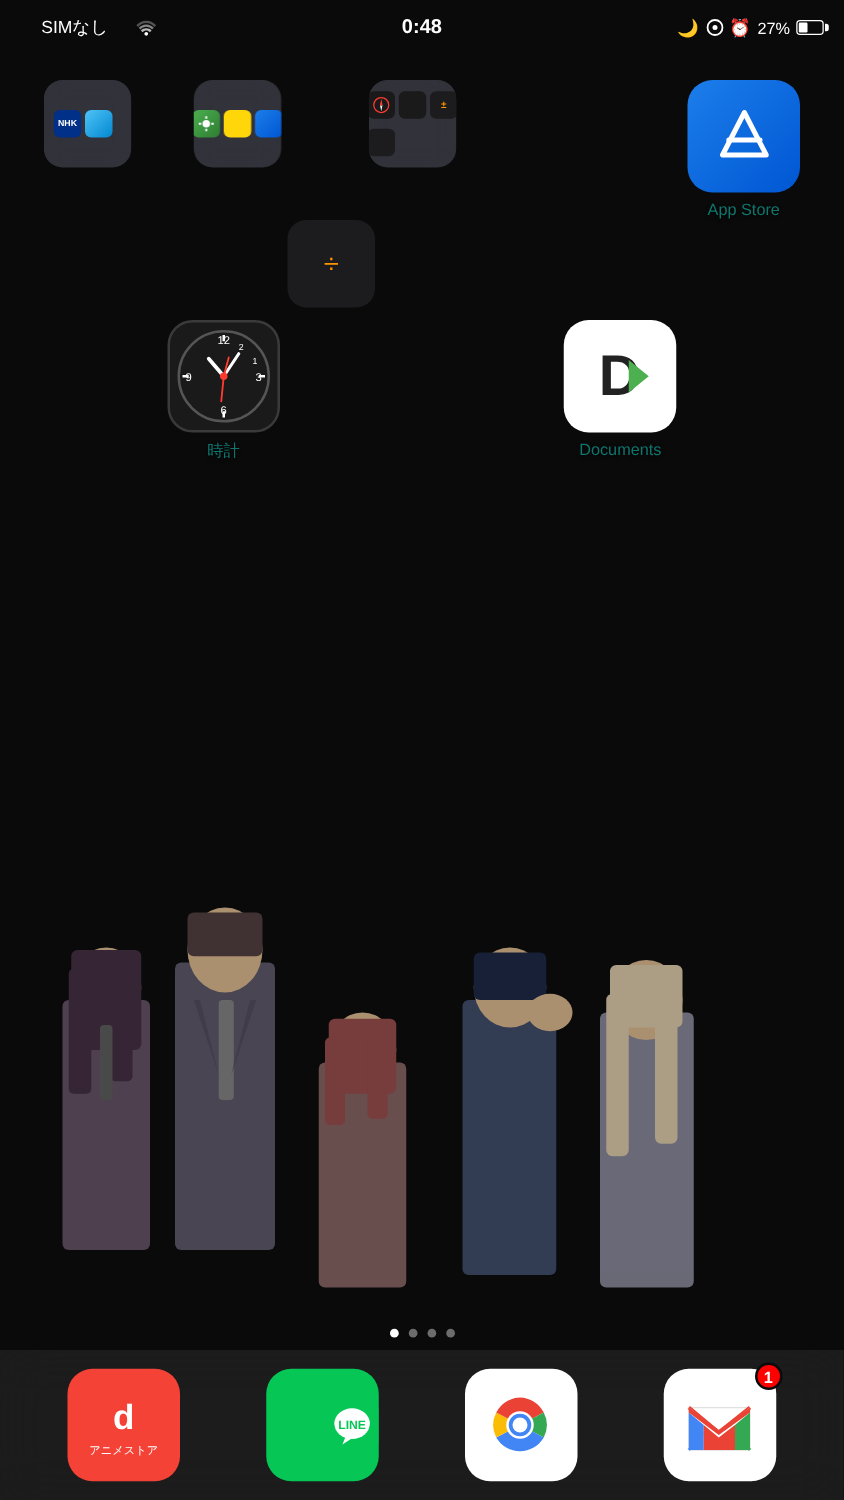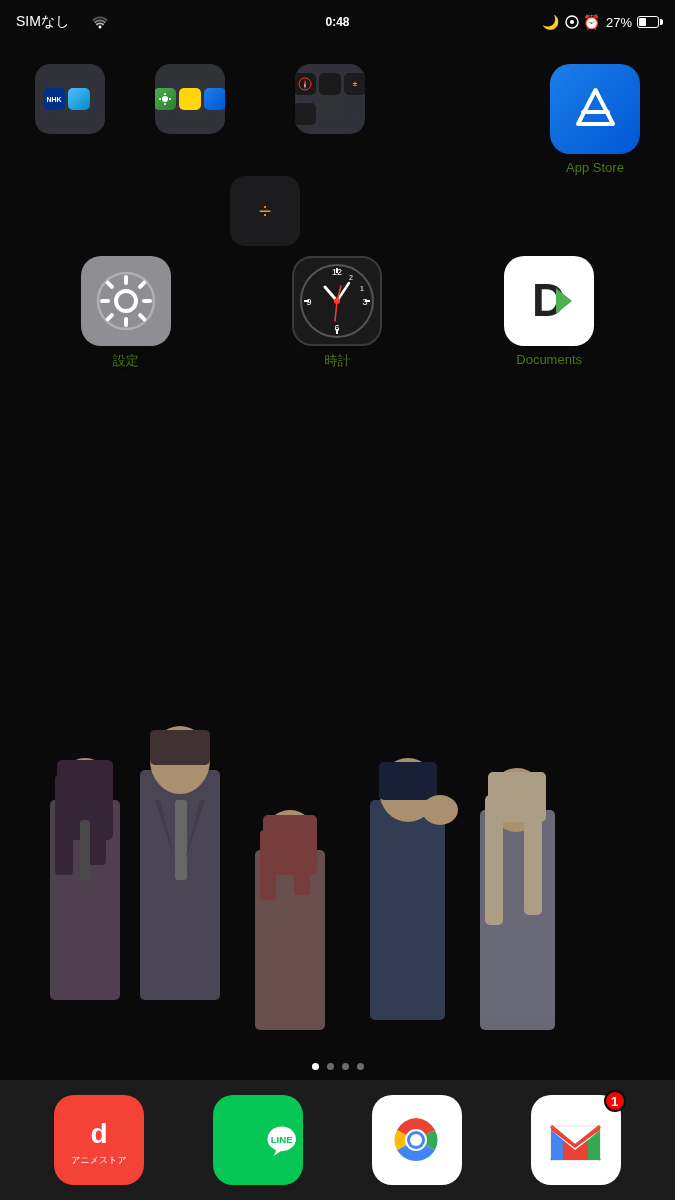--- a/index.html
+++ b/index.html
@@ -23,23 +23,24 @@
       padding: 0 16px;
       z-index: 100;
     }
     .status-left {
       display: flex;
       align-items: center;
       gap: 21px;
       font-size: 14px;
       color: white;
       font-weight: 500;
+      margin-left: 17px;
     }
     .status-center {
-      font-size: 12px;
+      font-size: 16px;
       color: white;
       font-weight: 600;
       position: absolute;
       left: 50%;
       transform: translateX(-50%);
     }
     .status-right {
       display: flex;
       align-items: center;
       gap: 5px;
@@ -104,21 +105,21 @@
       border-radius: 20px;
       margin-bottom: 6px;
       display: flex;
       align-items: center;
       justify-content: center;
       overflow: hidden;
       position: relative;
     }
     .app-label {
       font-size: 13px;
-      color: #4d7c0f;
+      color: #0f766e;
       text-align: center;
       text-shadow: 0 1px 3px rgba(0,0,0,0.8);
     }
 
     
     .folder-icon {
       background: rgba(100,100,120,0.45);
       backdrop-filter: blur(10px);
       display: grid;
       grid-template-columns: repeat(3, 1fr);
@@ -368,30 +369,20 @@
   <div style="display:flex; justify-content:flex-start; padding: 0 10px; margin-top:-15px; margin-bottom:10px;">
     <div style="margin-left:200px;">
       <div style="width:70px;height:70px;border-radius:15px;background:#1c1c1e;display:flex;align-items:center;justify-content:center;">
         <span style="color:#ff9500;font-size:22px;font-weight:300;">÷</span>
       </div>
     </div>
   </div>
 
   <div class="app-row" style="margin-top: 10px;">
 
-    <div class="app-item">
-      <div class="app-icon settings-bg">
-        <svg width="60" height="60" viewBox="0 0 60 60" fill="none">
-          <circle cx="30" cy="30" r="10" stroke="white" stroke-width="4" fill="none"></circle>
-          <path d="M30 6v6M30 48v6M6 30h6M48 30h6M11.7 11.7l4.2 4.2M44.1 44.1l4.2 4.2M48.3 11.7l-4.2 4.2M15.9 44.1l-4.2 4.2" stroke="white" stroke-width="4" stroke-linecap="round"></path>
-          <circle cx="30" cy="30" r="28" stroke="white" stroke-width="2.5" fill="none" opacity="0.3"></circle>
-        </svg>
-      </div>
-      <span class="app-label">設定</span>
-    </div>
 
     <div class="app-item">
       <div class="app-icon clock-bg" style="background:#1a1a1a; border:2px solid #3a3a3a;">
         <svg width="80" height="80" viewBox="0 0 80 80">
           <circle cx="40" cy="40" r="36" fill="#1a1a1a" stroke="#555" stroke-width="2"></circle>
 
           <text x="40" y="14" text-anchor="middle" fill="white" font-size="9" font-family="Helvetica">12</text>
           <text x="68" y="44" text-anchor="middle" fill="white" font-size="9" font-family="Helvetica">3</text>
           <text x="40" y="70" text-anchor="middle" fill="white" font-size="9" font-family="Helvetica">6</text>
           <text x="12" y="44" text-anchor="middle" fill="white" font-size="9" font-family="Helvetica">9</text>

